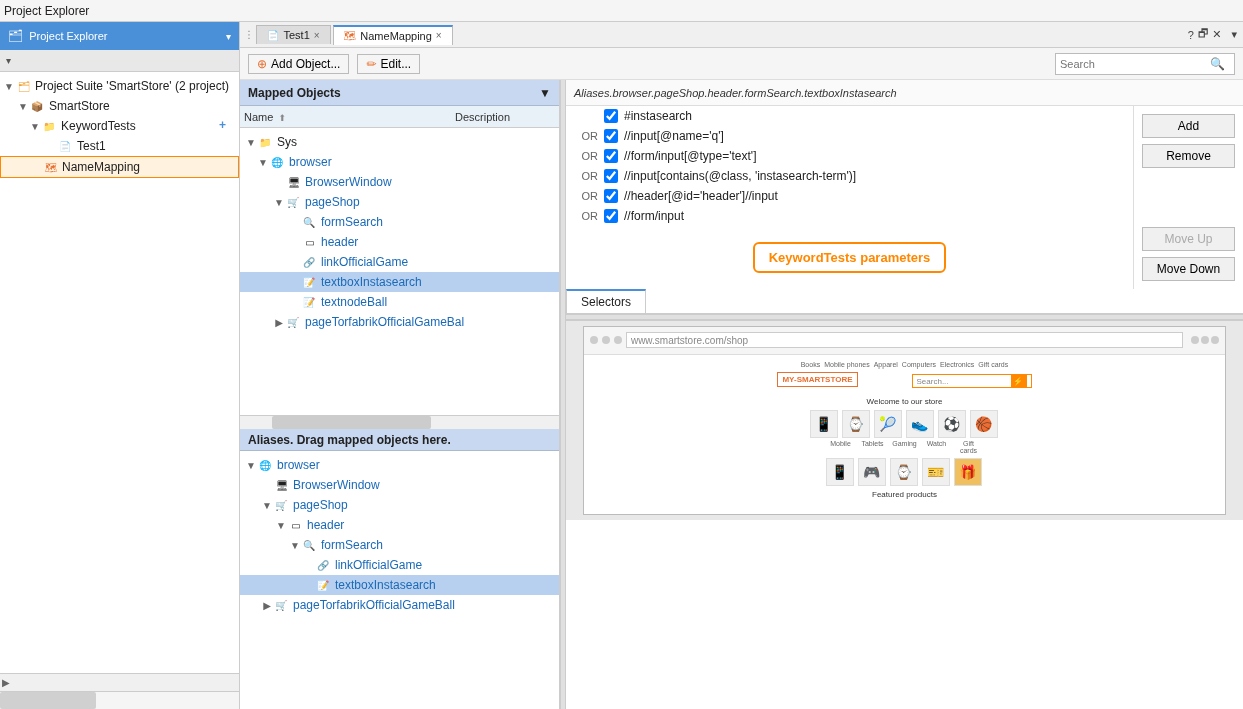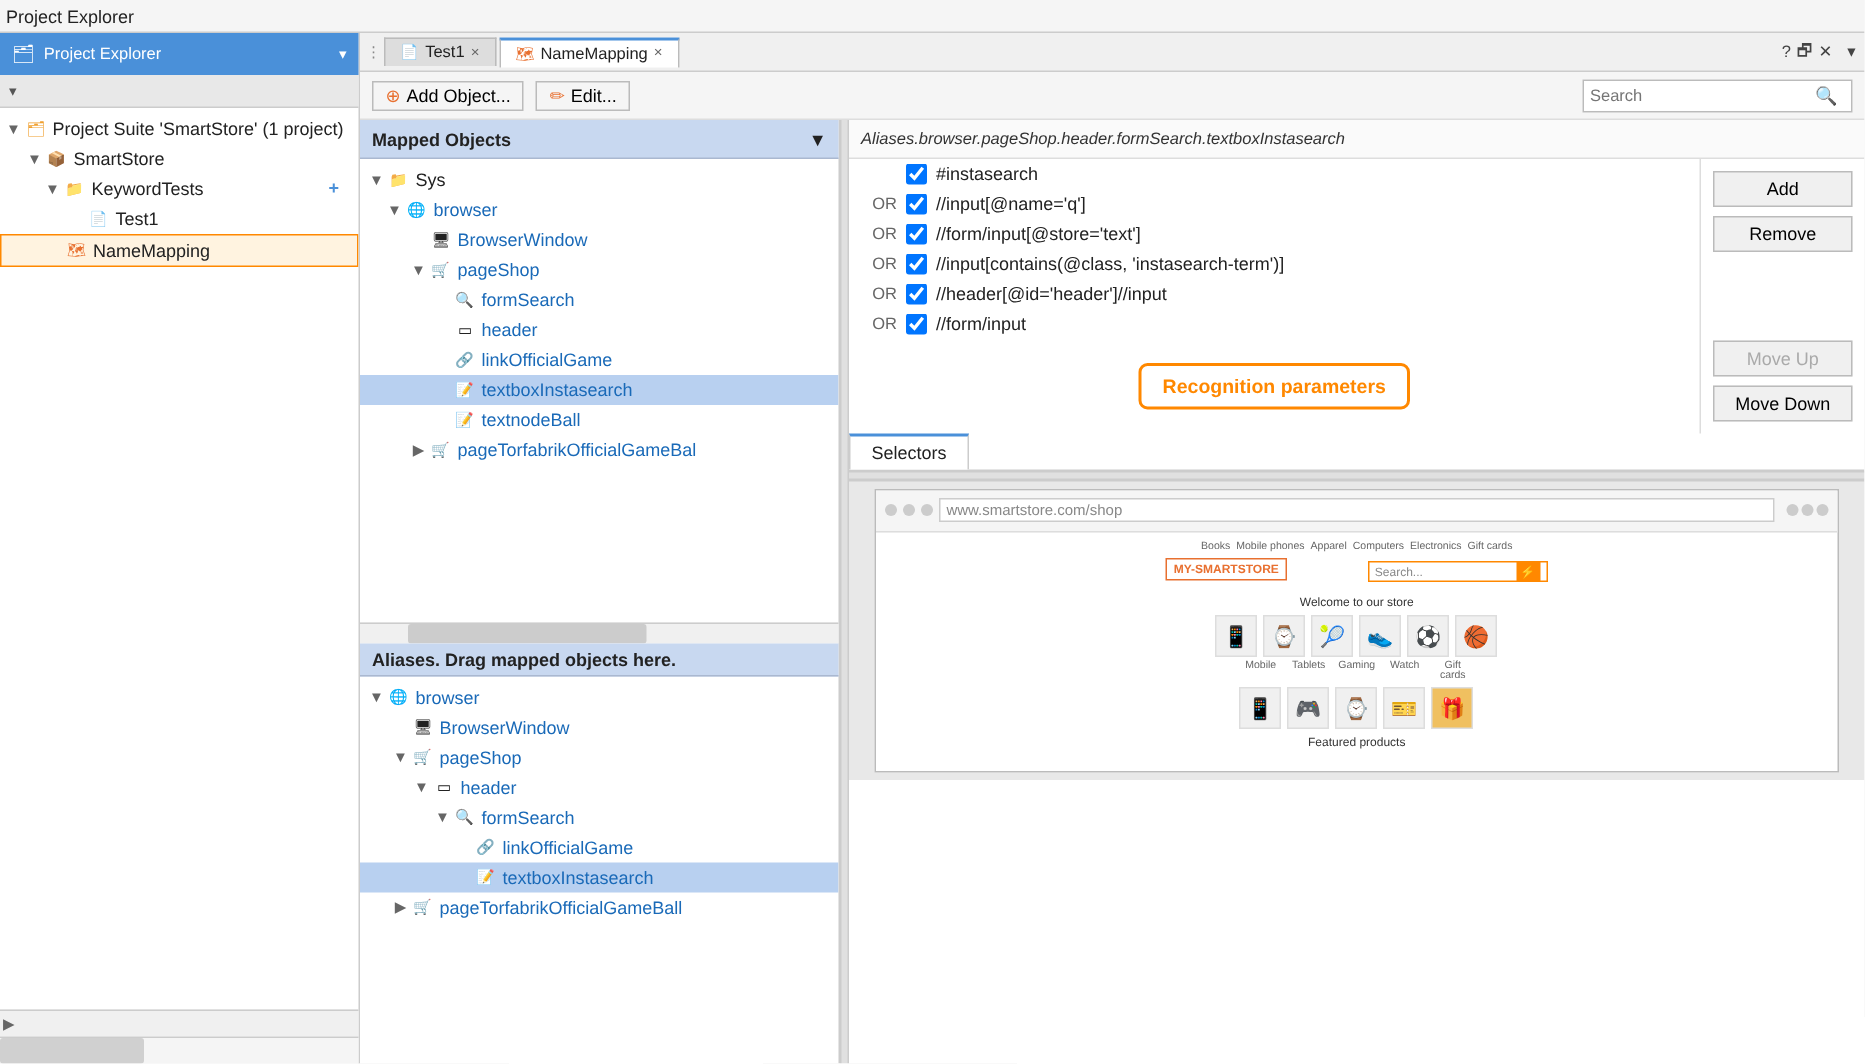--- a/index.html
+++ b/index.html
@@ -119,21 +119,21 @@
 
     <div style="display:flex; align-items:center; padding:2px 6px; background:#e8e8e8; border-bottom:1px solid #ccc; height:22px;">
       <span style="font-size:10px; color:#555;">▾</span>
     </div>
 
     <div class="left-tree">
 
       <div class="tree-item" style="padding-left:2px;">
         <span class="tree-toggle">▼</span>
         <span class="tree-icon icon-folder">🗂</span>
-        <span class="tree-item-text">Project Suite 'SmartStore' (1 project)</span>
+        <span class="tree-item-text">Project Suite 'SmartStore' (2 project)</span>
       </div>
 
       <div class="tree-item" style="padding-left:16px;">
         <span class="tree-toggle">▼</span>
         <span class="tree-icon icon-folder" style="color:#4a90d9;">📦</span>
         <span class="tree-item-text">SmartStore</span>
       </div>
 
       <div class="tree-item" style="padding-left:28px;">
         <span class="tree-toggle">▼</span>
@@ -207,20 +207,27 @@
 
     <div class="content-area">
 
       <div class="mapped-panel">
         <div class="panel-header">
           <span>Mapped Objects</span>
           <div class="panel-header-actions">
             <span style="cursor:pointer;">▼</span>
           </div>
         </div>
+        <div class="mapped-columns">
+          <span class="col-name">
+            <span>Name</span>
+            <span class="col-sort">⬆</span>
+          </span>
+          <span class="col-desc">Description</span>
+        </div>
         <div class="mapped-tree">
 
           <div class="tree-item" style="padding-left:4px;">
             <span class="tree-toggle">▼</span>
             <span class="tree-icon">📁</span>
             <span class="tree-item-text">Sys</span>
           </div>
 
           <div class="tree-item" style="padding-left:16px;">
             <span class="tree-toggle">▼</span>
@@ -359,21 +366,21 @@
 
             <div class="selector-row">
               <span class="selector-label">OR</span>
               <input type="checkbox" checked="" class="selector-checkbox" style="">
               <span class="selector-value">//input[@name='q']</span>
             </div>
 
             <div class="selector-row">
               <span class="selector-label">OR</span>
               <input type="checkbox" checked="" class="selector-checkbox" style="">
-              <span class="selector-value">//form/input[@store='text']</span>
+              <span class="selector-value">//form/input[@type='text']</span>
             </div>
 
             <div class="selector-row">
               <span class="selector-label">OR</span>
               <input type="checkbox" checked="" class="selector-checkbox" style="">
               <span class="selector-value">//input[contains(@class, 'instasearch-term')]</span>
             </div>
 
             <div class="selector-row">
               <span class="selector-label">OR</span>
@@ -381,21 +388,21 @@
               <span class="selector-value">//header[@id='header']//input</span>
             </div>
 
             <div class="selector-row">
               <span class="selector-label">OR</span>
               <input type="checkbox" checked="" class="selector-checkbox" style="">
               <span class="selector-value">//form/input</span>
             </div>
 
             <div class="recognition-container">
-              <div class="recognition-box">Recognition parameters</div>
+              <div class="recognition-box">KeywordTests parameters</div>
             </div>
           </div>
 
           <div class="right-buttons">
             <button class="right-btn">Add</button>
             <button class="right-btn">Remove</button>
             <div style="flex:1;"></div>
             <button class="right-btn disabled">Move Up</button>
             <button class="right-btn">Move Down</button>
           </div>

